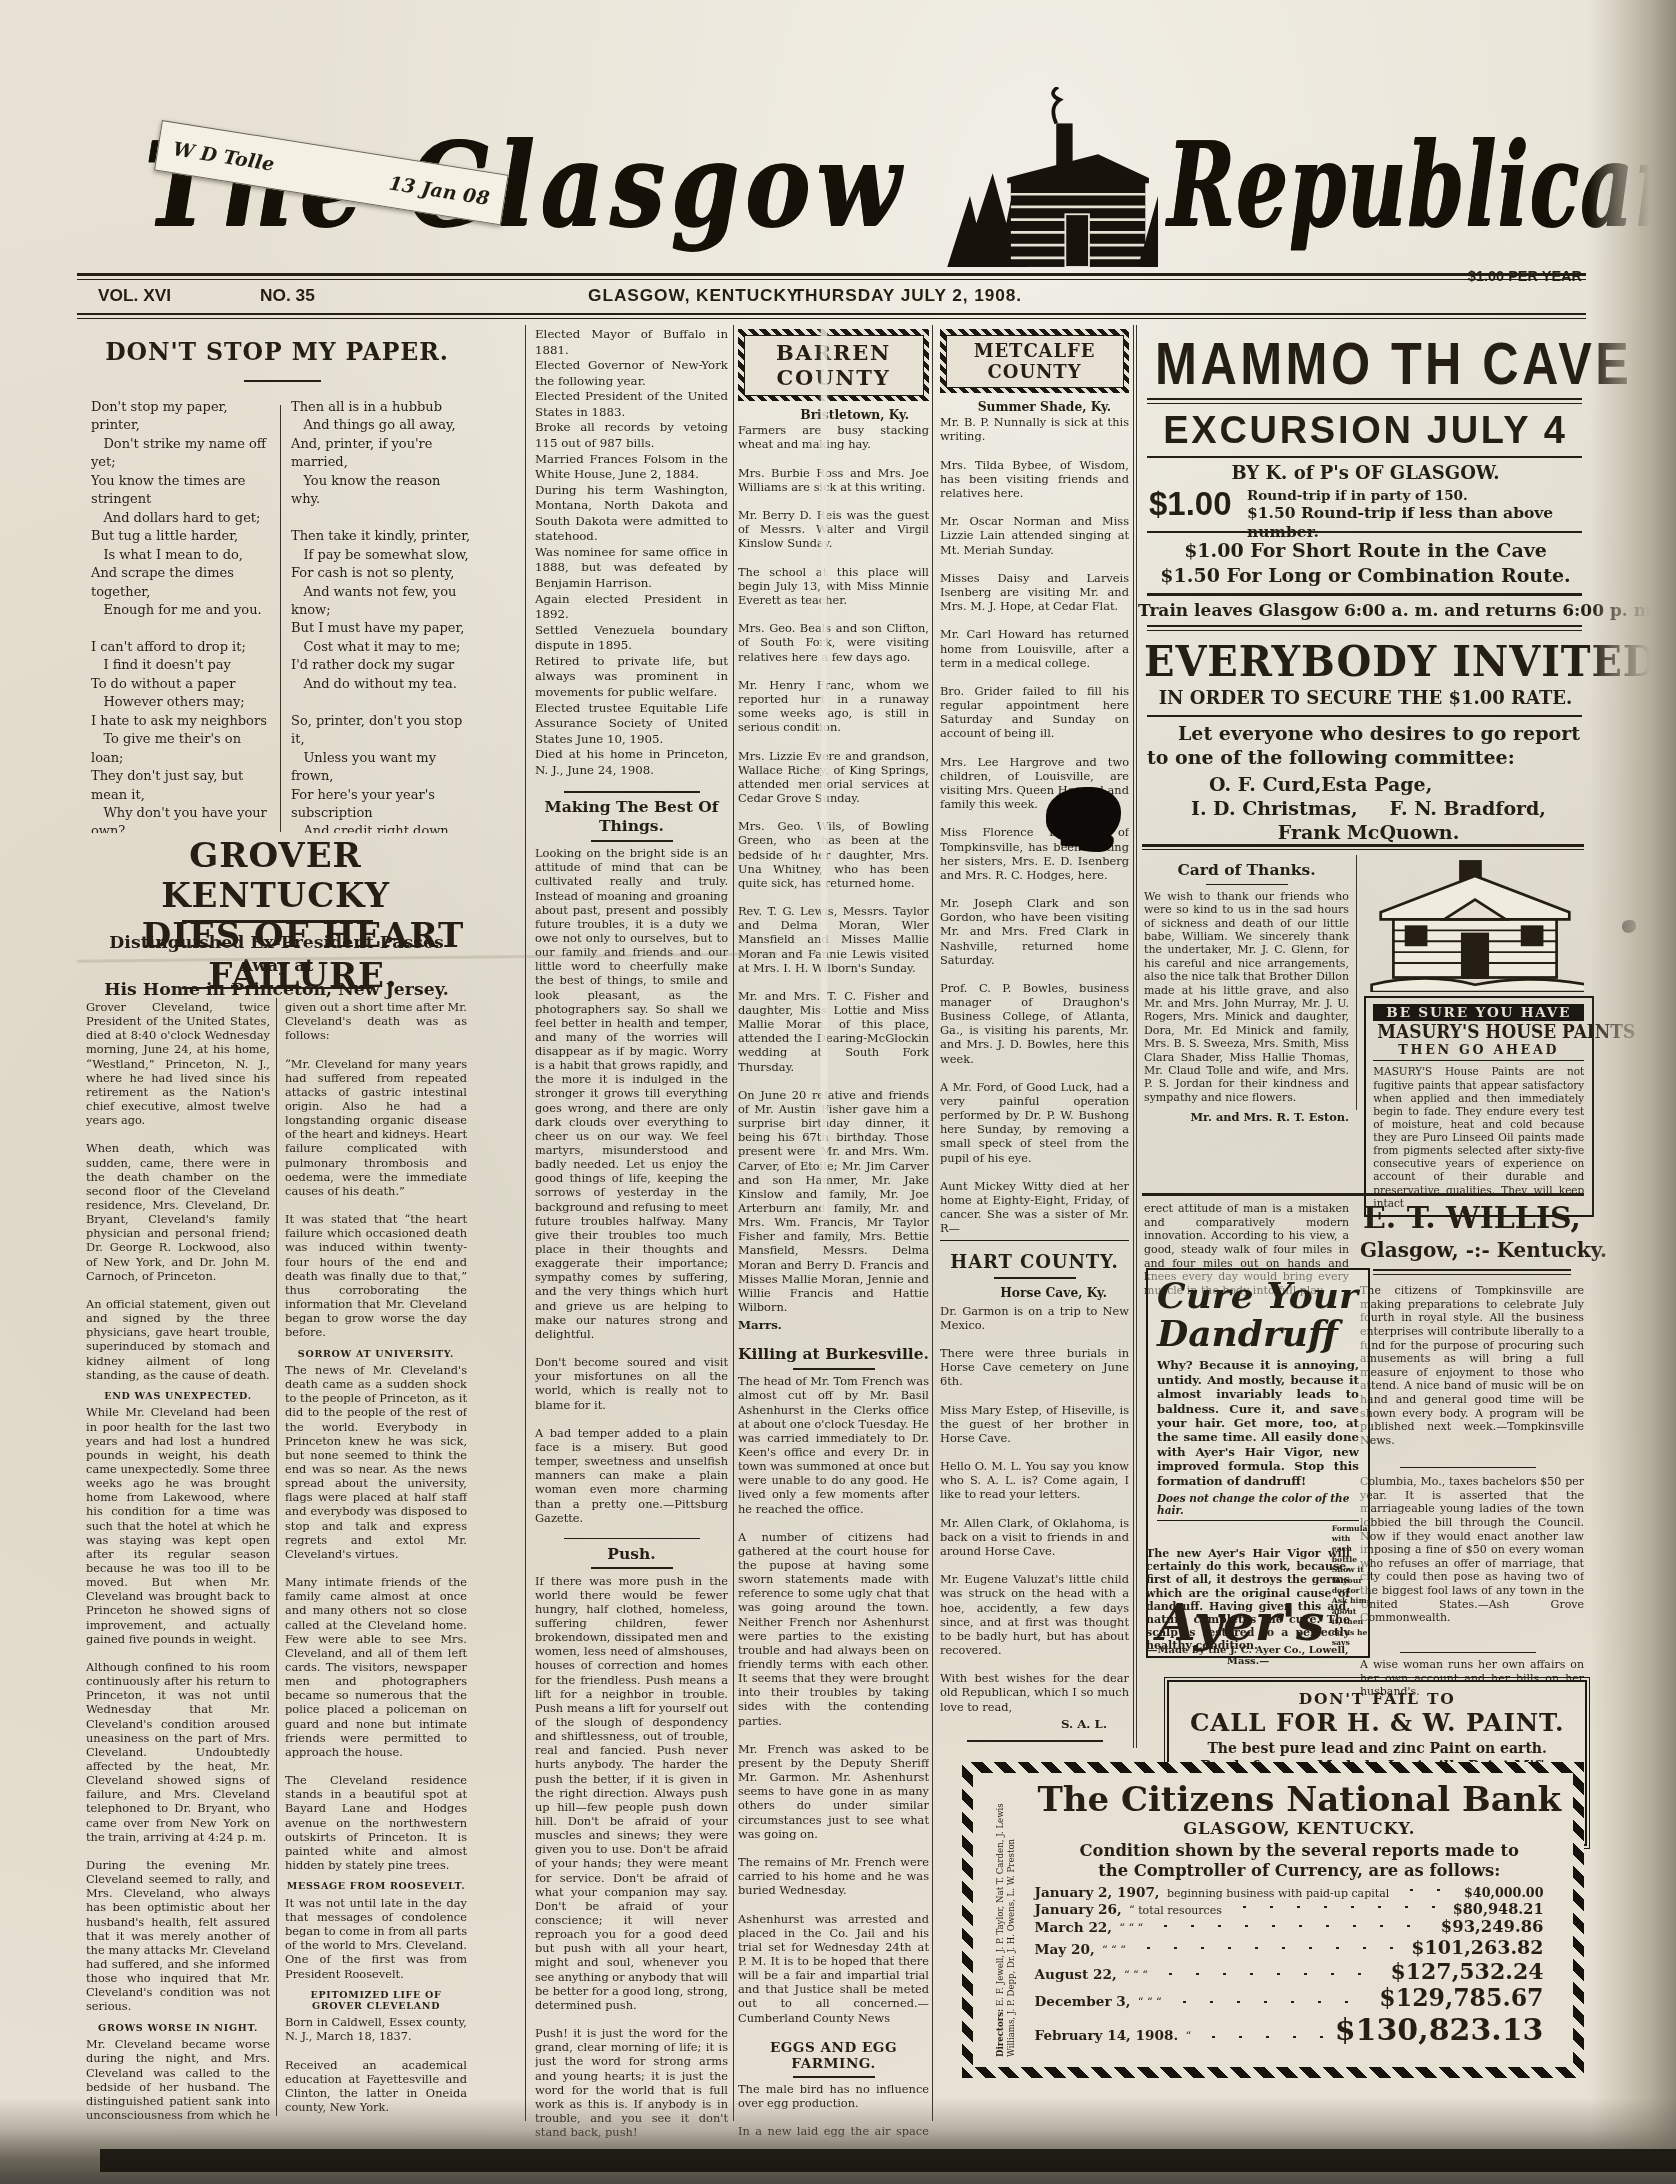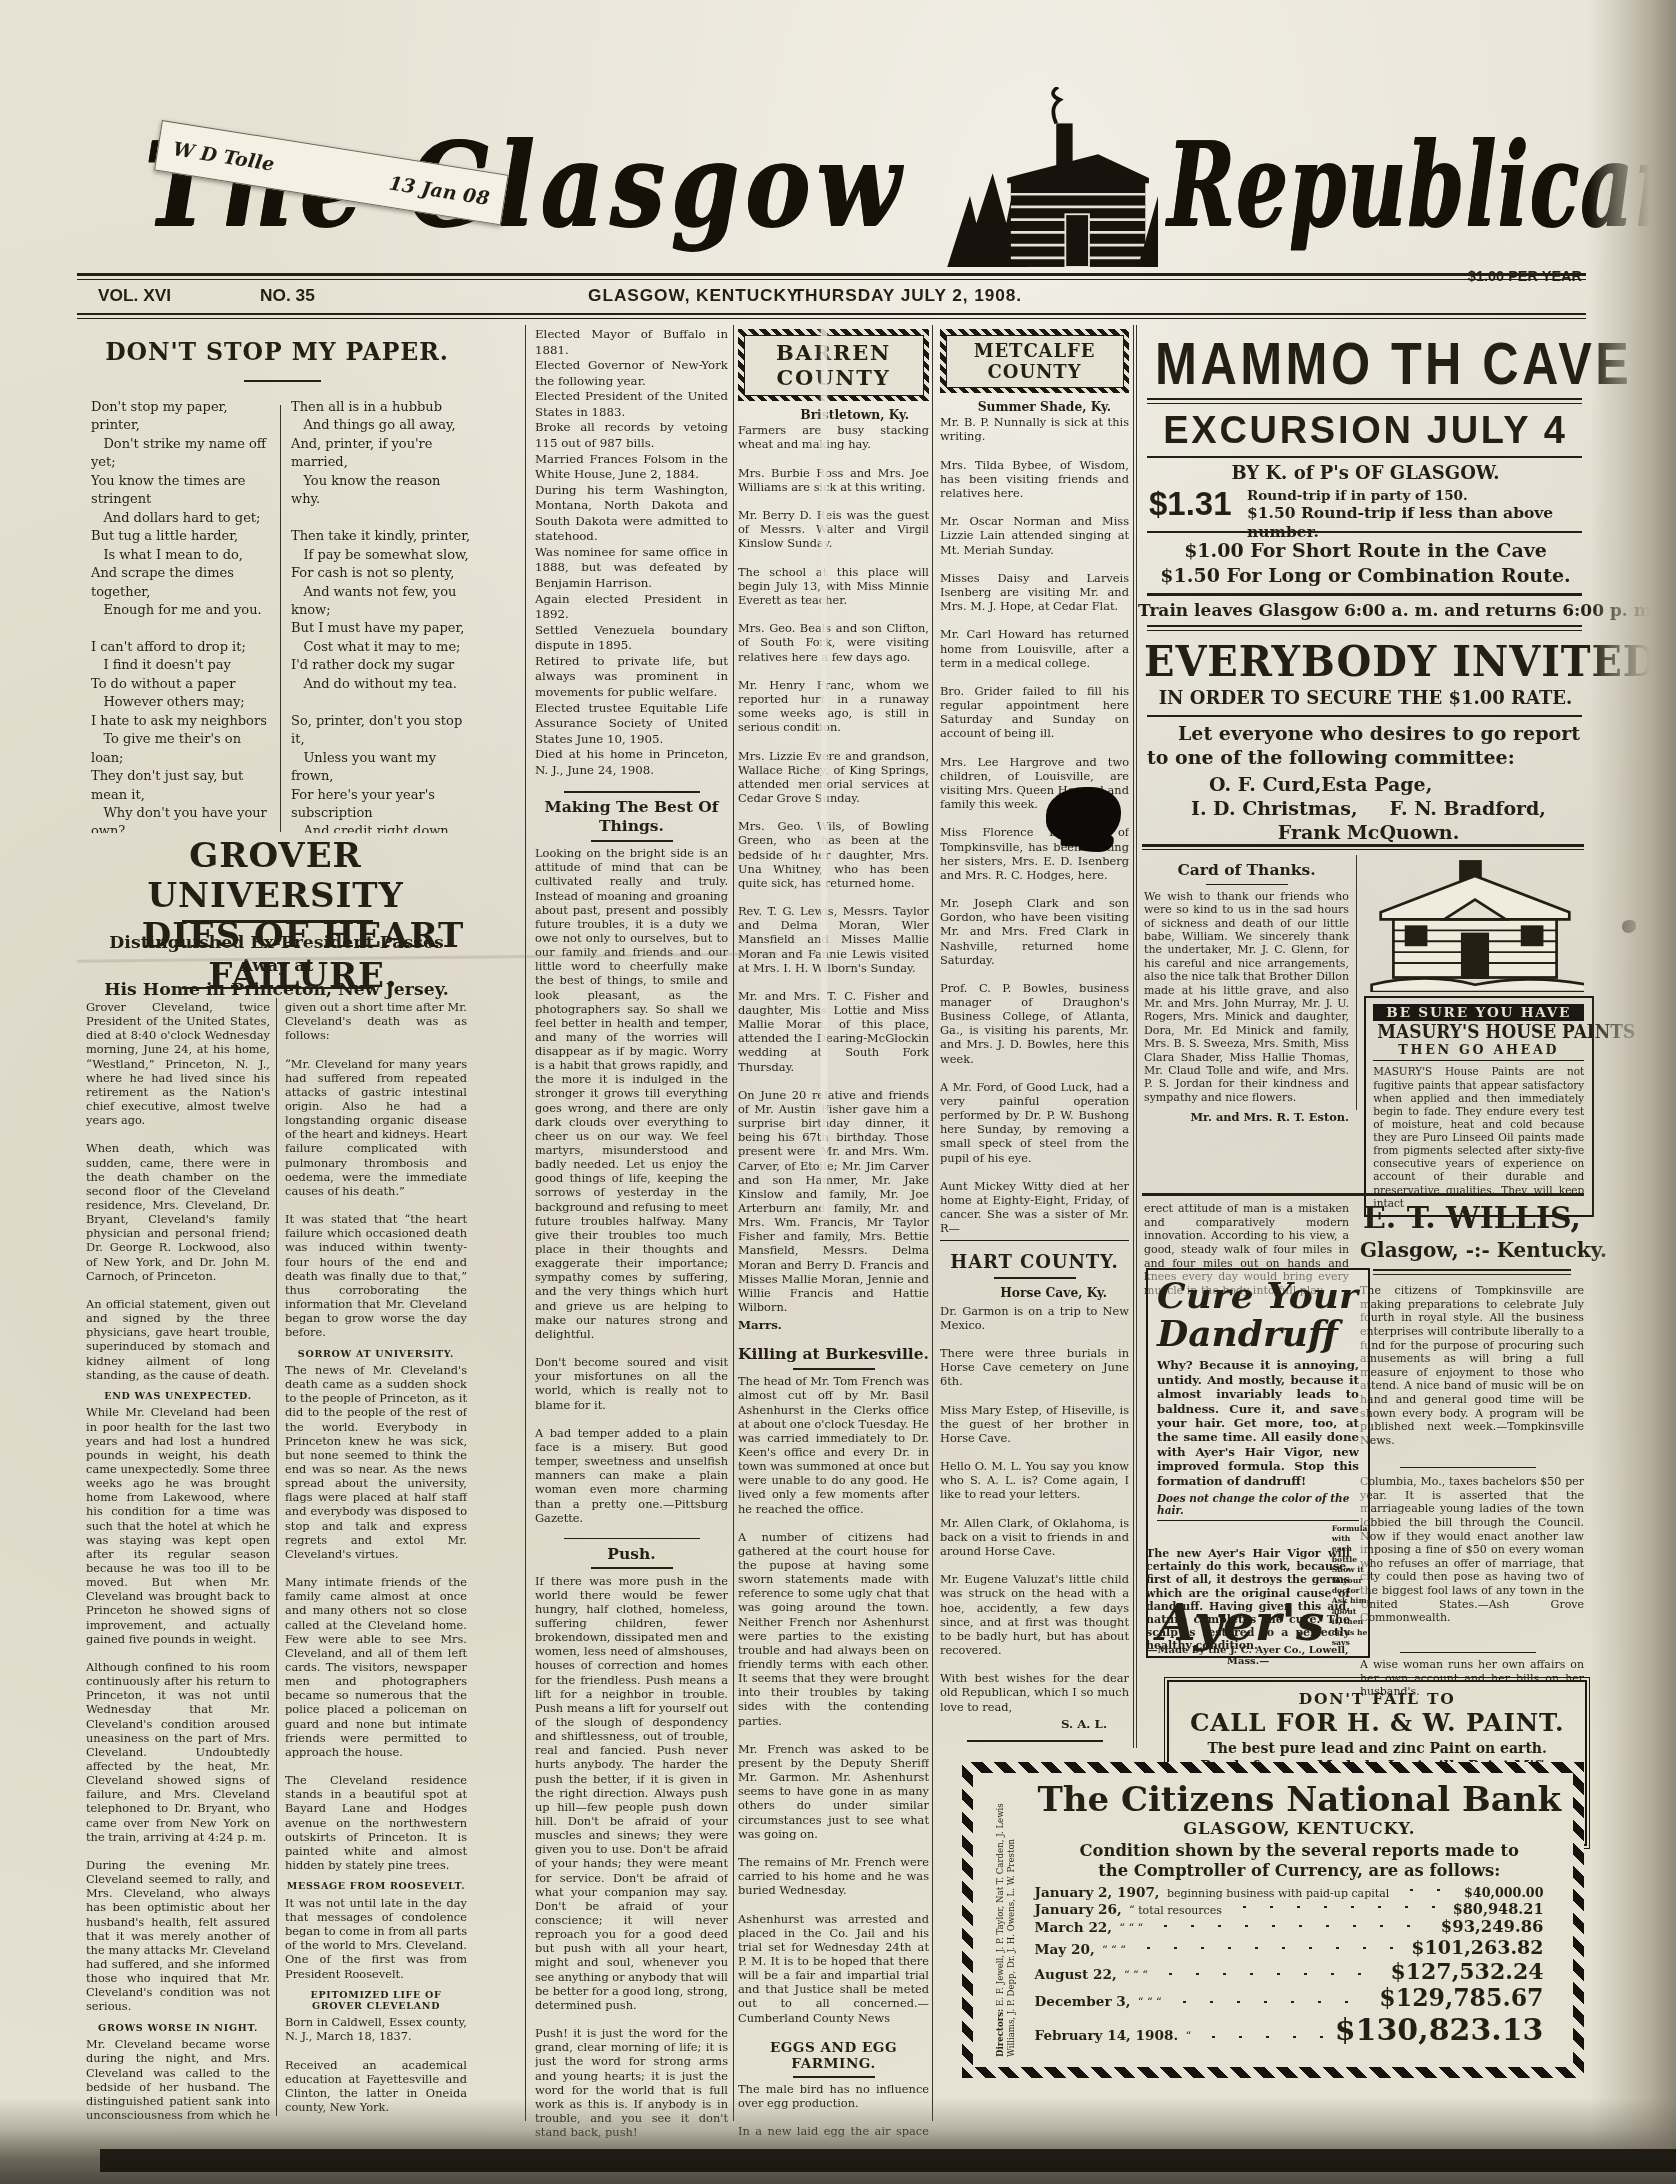--- a/index.html
+++ b/index.html
@@ -131,21 +131,21 @@
 So, printer, don't you stop it,
    Unless you want my frown,
 For here's your year's subscription
    And credit right down,
 And send the paper promptly
    And regularly on,
 And let it bring us often
    Its welcome benison.</div>
 
   <div class="abs center" style="left:80px;top:835px;width:391px;font-weight:bold;font-size:34px;letter-spacing:0.9px;line-height:1.18;">
-    <div>GROVER UNIVERSITY</div>
+    <div>GROVER KENTUCKY</div>
     <div style="padding-left:55px;">DIES OF HEART FAILURE.</div>
   </div>
   <div class="rule" style="left:182px;top:920px;width:191px;height:2.7px;"></div>
   <div class="abs center" style="left:84px;top:931px;width:385px;font-weight:bold;font-size:17.3px;white-space:pre-line;line-height:1.35;">Distinguished  Ex-President  Passes  Away  at
 His  Home  in  Princeton,  New  Jersey.</div>
   <div class="rule" style="left:182px;top:987px;width:191px;height:1.8px;"></div>
 
   <div class="abs" style="left:86px;top:1000px;width:184px;height:1120px;overflow:hidden;">
     <div class="btxt">Grover Cleveland, twice President of the United States, died at 8:40 o'clock Wednesday morning, June 24, at his home, “Westland,” Princeton, N. J., where he had lived since his retirement as the Nation's chief executive, almost twelve years ago.
 
@@ -319,21 +319,21 @@
 
   </div>
 
   <div class="abs center sans" style="left:1144px;top:329px;width:443px;font-weight:bold;font-size:53px;letter-spacing:3.6px;
        transform:scale(.95,1.12);transform-origin:center top;white-space:nowrap;">MAMMO TH CAVE</div>
   <div class="rule" style="left:1147px;top:398px;width:435px;height:1.8px;"></div>
   <div class="rule" style="left:1147px;top:403px;width:435px;height:0.9px;"></div>
   <div class="abs center sans" style="left:1144px;top:409px;width:443px;font-weight:bold;font-size:38px;letter-spacing:2.7px;white-space:nowrap;">EXCURSION  JULY  4</div>
   <div class="rule" style="left:1147px;top:456px;width:435px;height:1.8px;"></div>
   <div class="abs center" style="left:1144px;top:462px;width:443px;font-weight:bold;font-size:18px;">BY K. of P's OF GLASGOW.</div>
-  <div class="abs" style="left:1149px;top:485px;font-weight:bold;font-size:33px;font-family:'Liberation Sans',sans-serif;">$1.31</div>
+  <div class="abs" style="left:1149px;top:485px;font-weight:bold;font-size:33px;font-family:'Liberation Sans',sans-serif;">$1.00</div>
   <div class="abs" style="left:1247px;top:487px;width:338px;font-weight:bold;">
     <div style="font-size:13.6px;">Round-trip if in party of 150.</div>
     <div style="font-size:15.5px;">$1.50  Round-trip if less than above number.</div>
   </div>
   <div class="rule" style="left:1147px;top:531px;width:435px;height:1.8px;"></div>
   <div class="abs center" style="left:1144px;top:538px;width:443px;font-weight:bold;font-size:19px;line-height:1.3;">
     <div>$1.00  For Short Route in the Cave</div>
     <div>$1.50 For Long or Combination Route.</div>
   </div>
   <div class="rule" style="left:1147px;top:593px;width:435px;height:2.7px;"></div>

